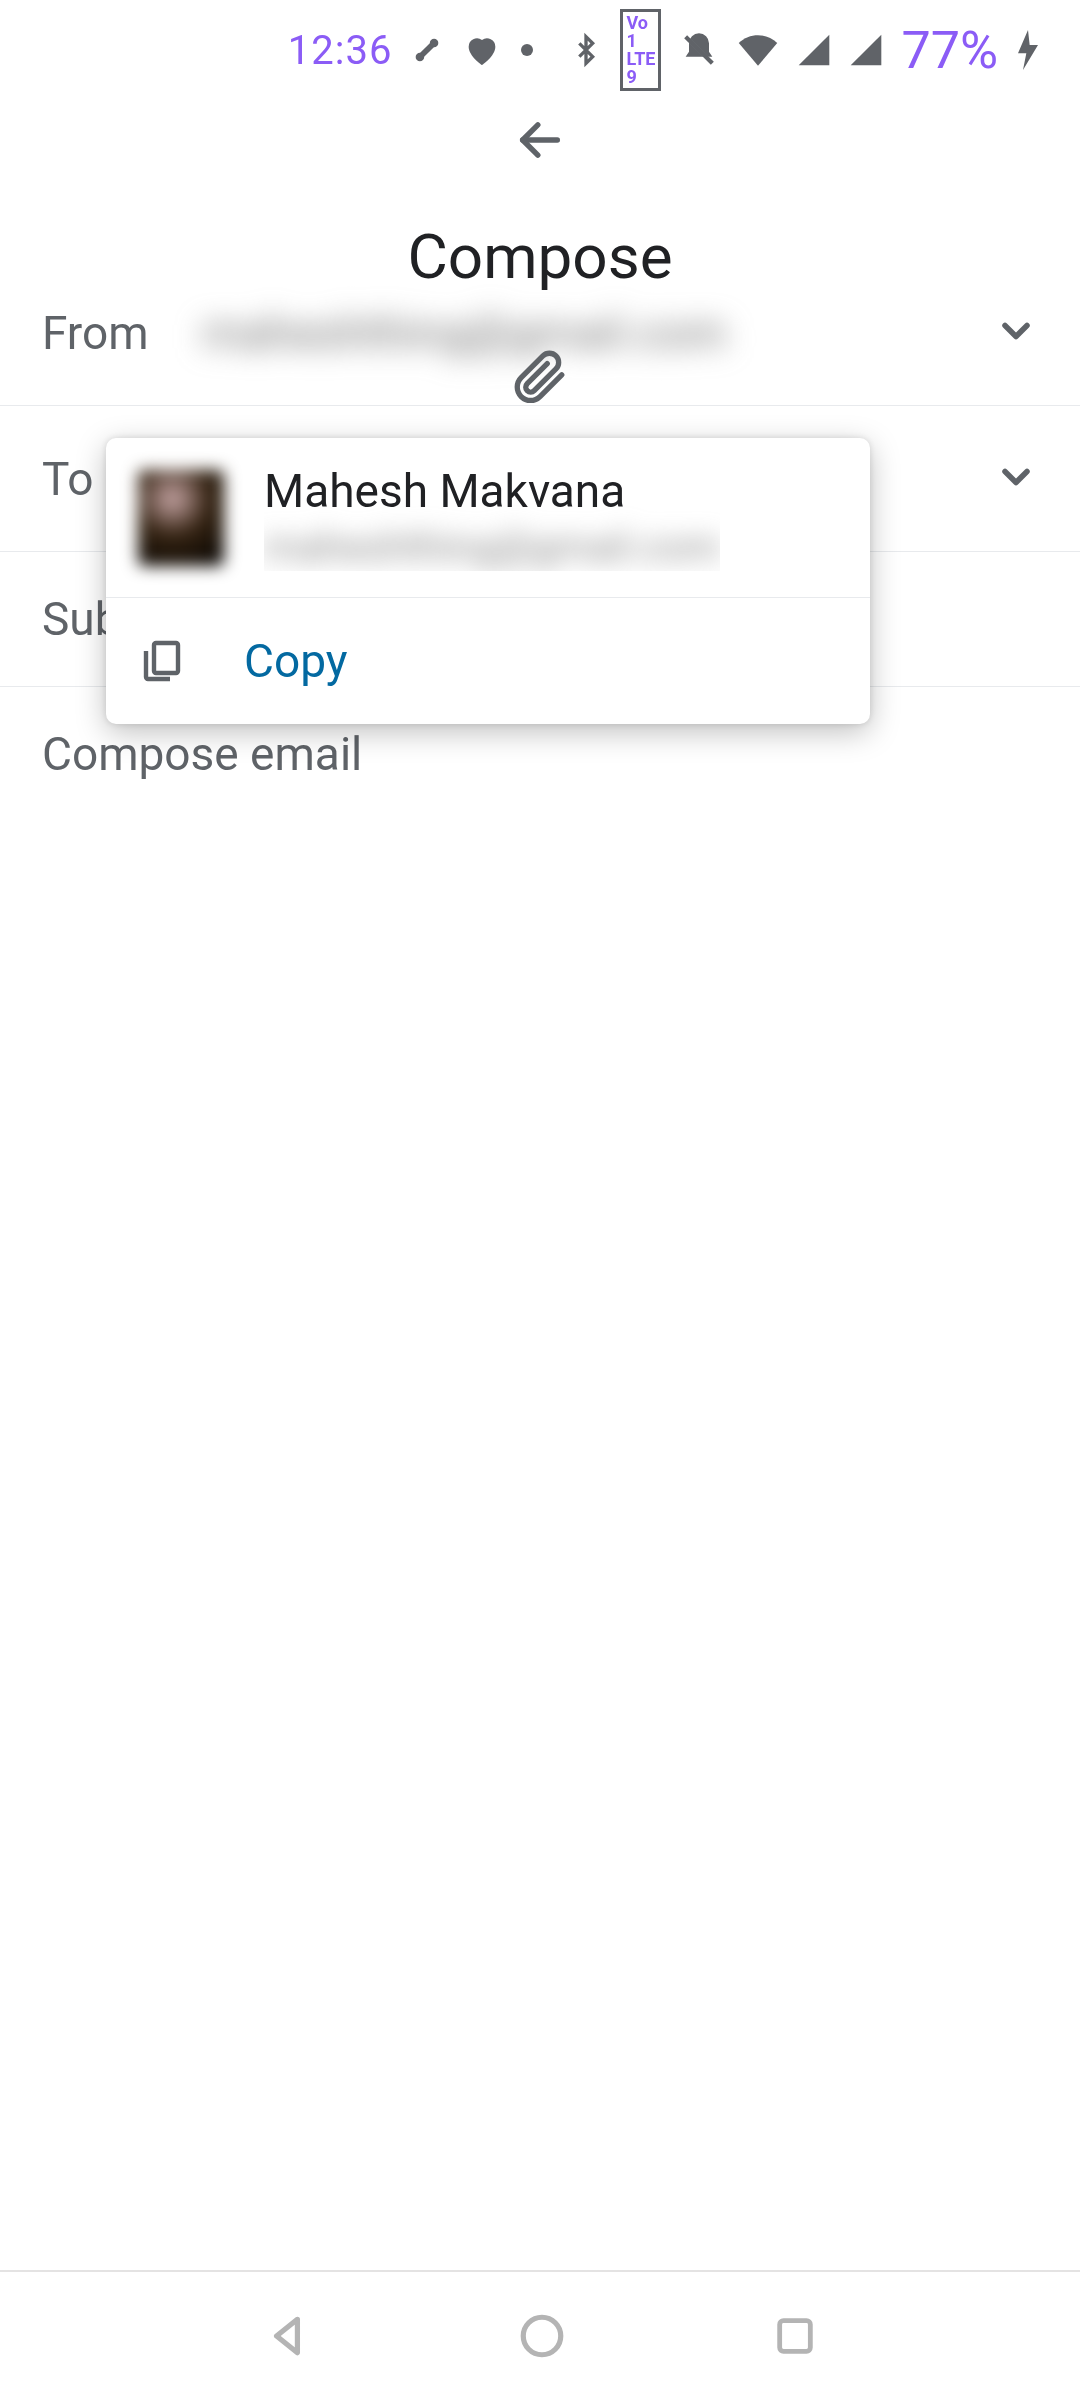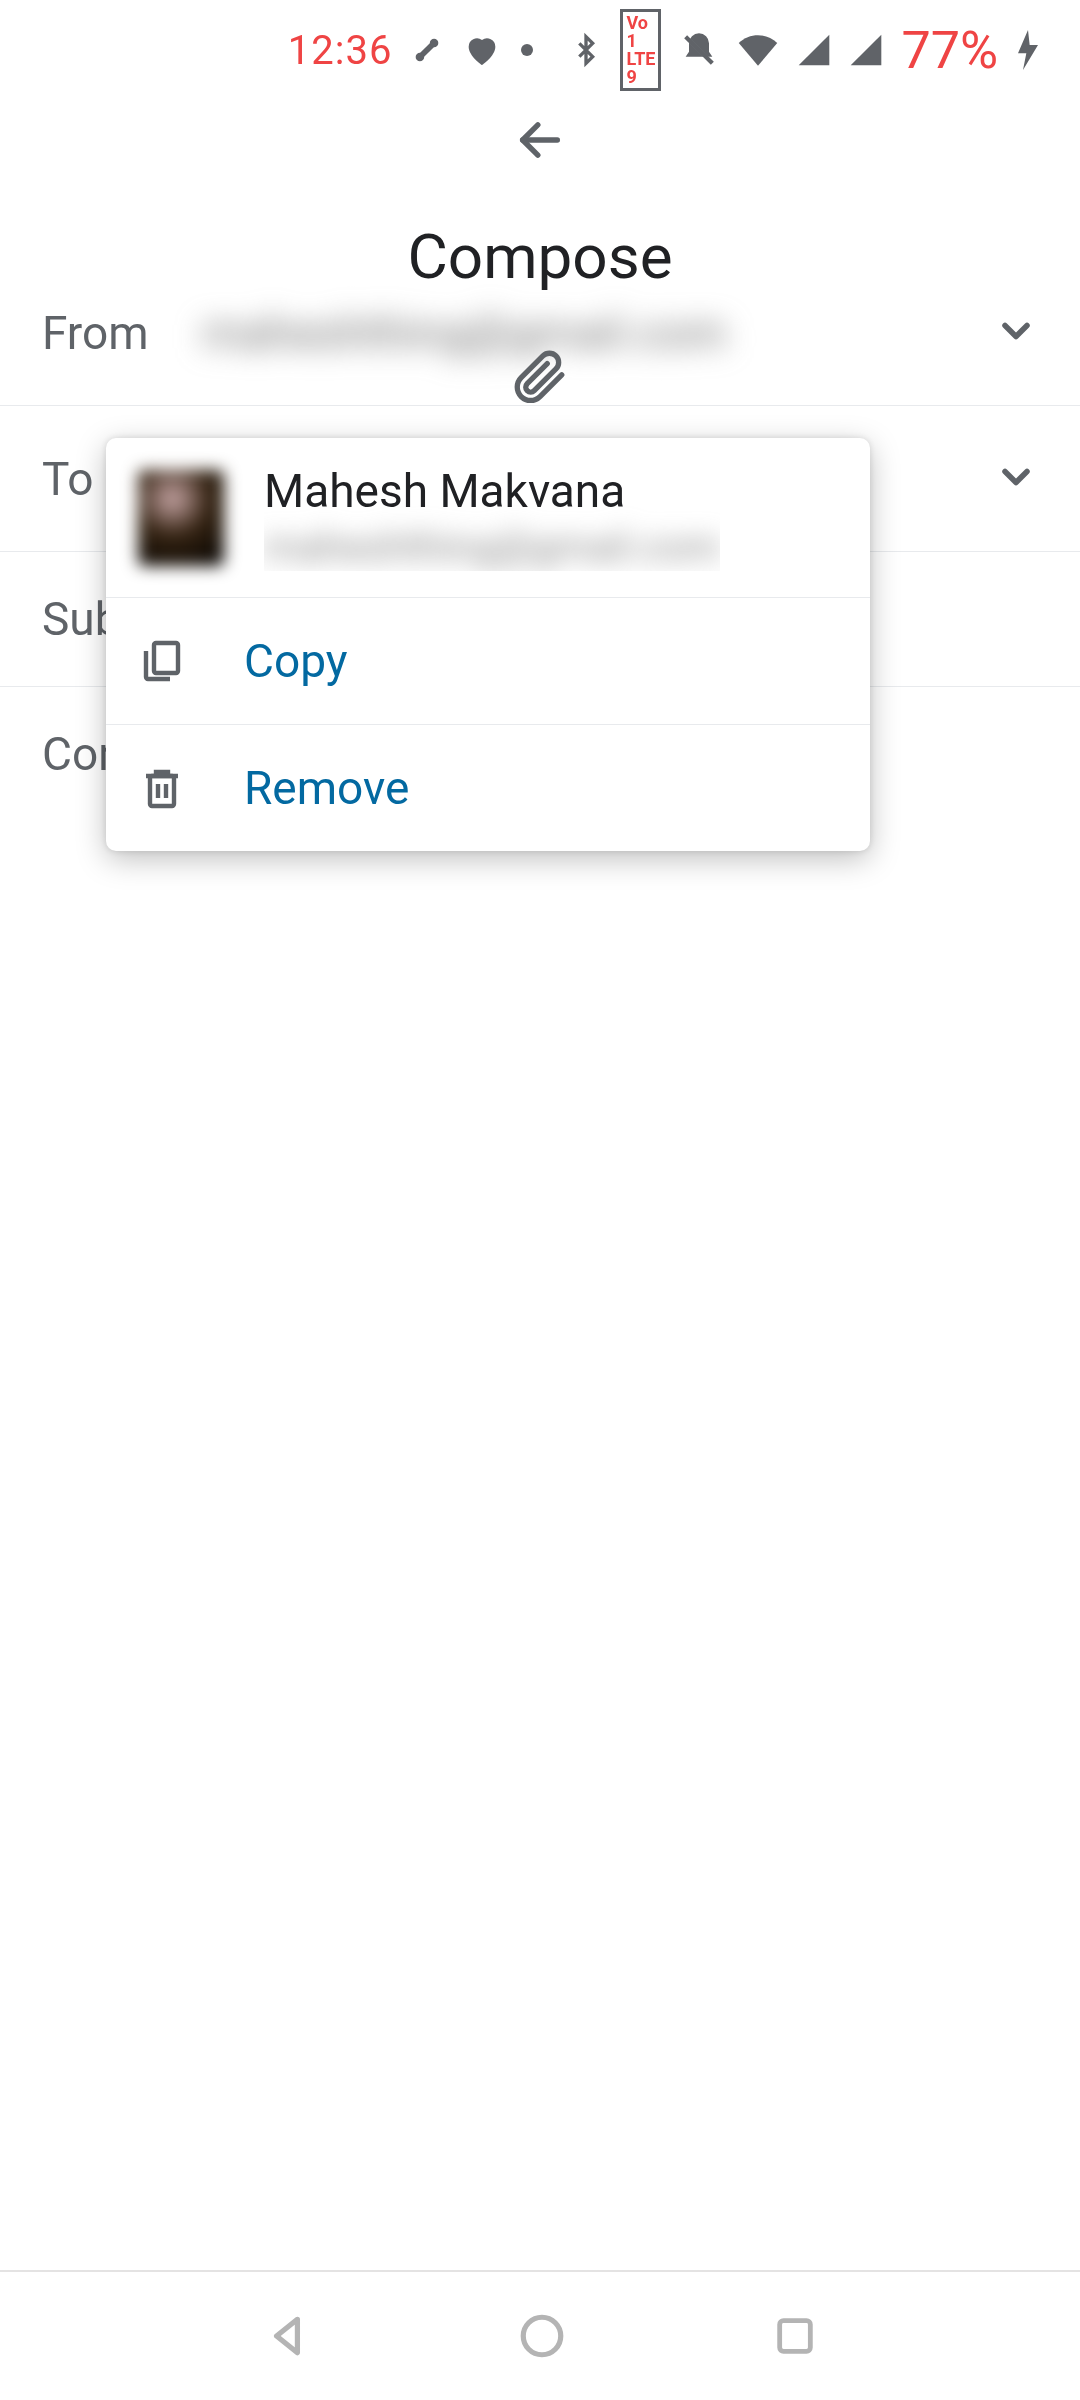--- a/index.html
+++ b/index.html
@@ -12,21 +12,21 @@
     overflow: hidden;
   }
   
   .status-bar {
     height: 100px;
     display: flex;
     align-items: center;
     justify-content: flex-end;
     padding: 11px 40px;
     font-size: 40px;
-    color: #ef4444;
+    color: #8b5cf6;
     gap: 36px;
   }
   .status-left {
     display: flex;
     align-items: center;
     gap: 18px;
     margin-right: auto;
     margin-left: 250px;
   }
   .status-right {
@@ -287,32 +287,20 @@
   </div>
   <div class="popup-action">
     <div class="action-icon">
       <svg width="48" height="48" viewBox="0 0 24 24" fill="none" stroke="#5f6368" stroke-width="2.2">
           <rect x="8" y="3" width="12" height="15" rx="1"></rect>
           <path d="M4 7v13a1 1 0 0 0 1 1h11"></path>
         </svg>
     </div>
     <div class="action-label">Copy</div>
   </div>
-  <div class="popup-action">
-    <div class="action-icon">
-      <svg width="48" height="48" viewBox="0 0 24 24" fill="none" stroke="#5f6368" stroke-width="2.2">
-          <path d="M4 6h16"></path>
-          <rect x="6" y="6" width="12" height="15" rx="1"></rect>
-          <line x1="10" y1="10" x2="10" y2="17"></line>
-          <line x1="14" y1="10" x2="14" y2="17"></line>
-          <path d="M9 6V4h6v2"></path>
-        </svg>
-    </div>
-    <div class="action-label">Remove</div>
-  </div>
 </div>
 
 <div class="nav-bar">
   <div class="nav-btn">
     <svg width="50" height="50" viewBox="0 0 24 24" fill="none" stroke="#b4b4b4" stroke-width="2.5" stroke-linejoin="round">
         <path d="M17 4L7 12l10 8z"></path>
       </svg>
   </div>
   <div class="nav-btn">
     <svg width="50" height="50" viewBox="0 0 24 24" fill="none" stroke="#b4b4b4" stroke-width="2.5">

